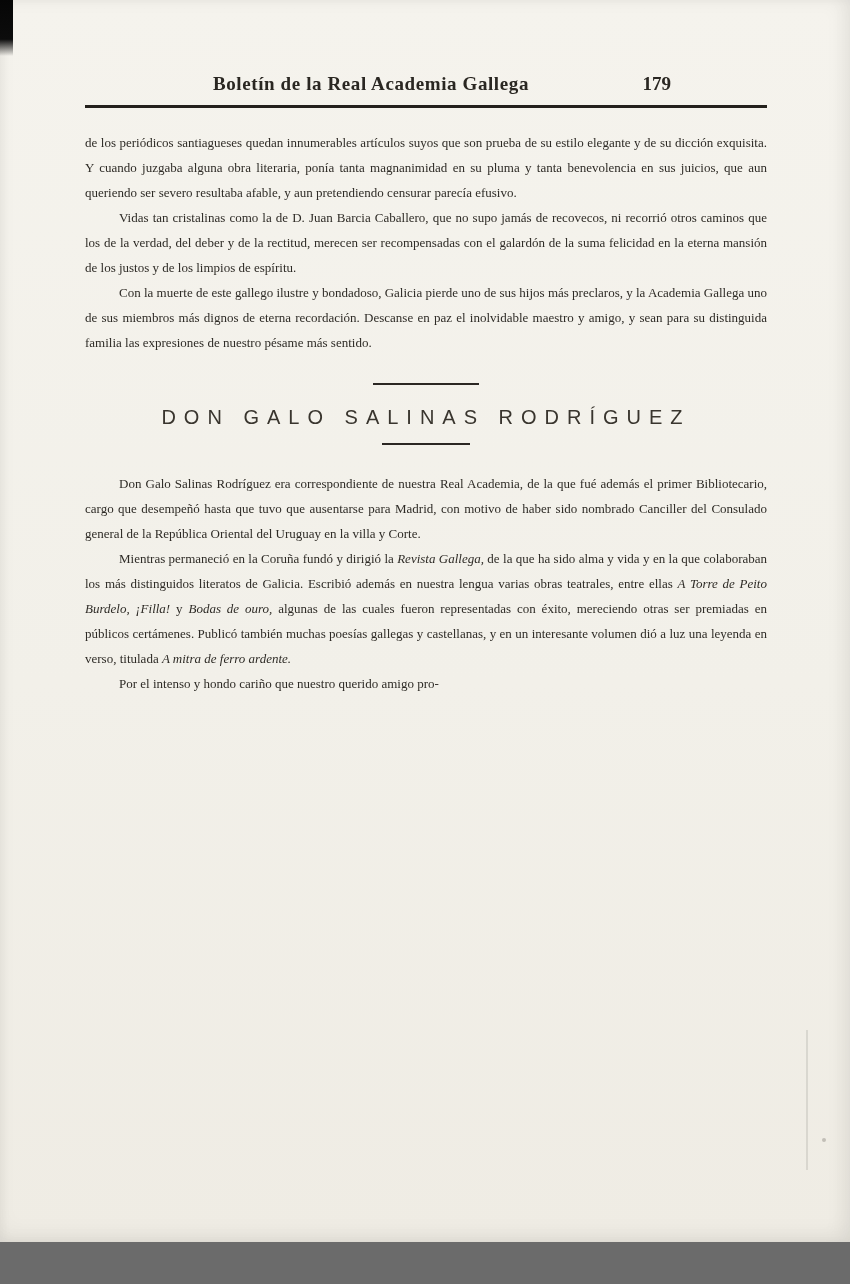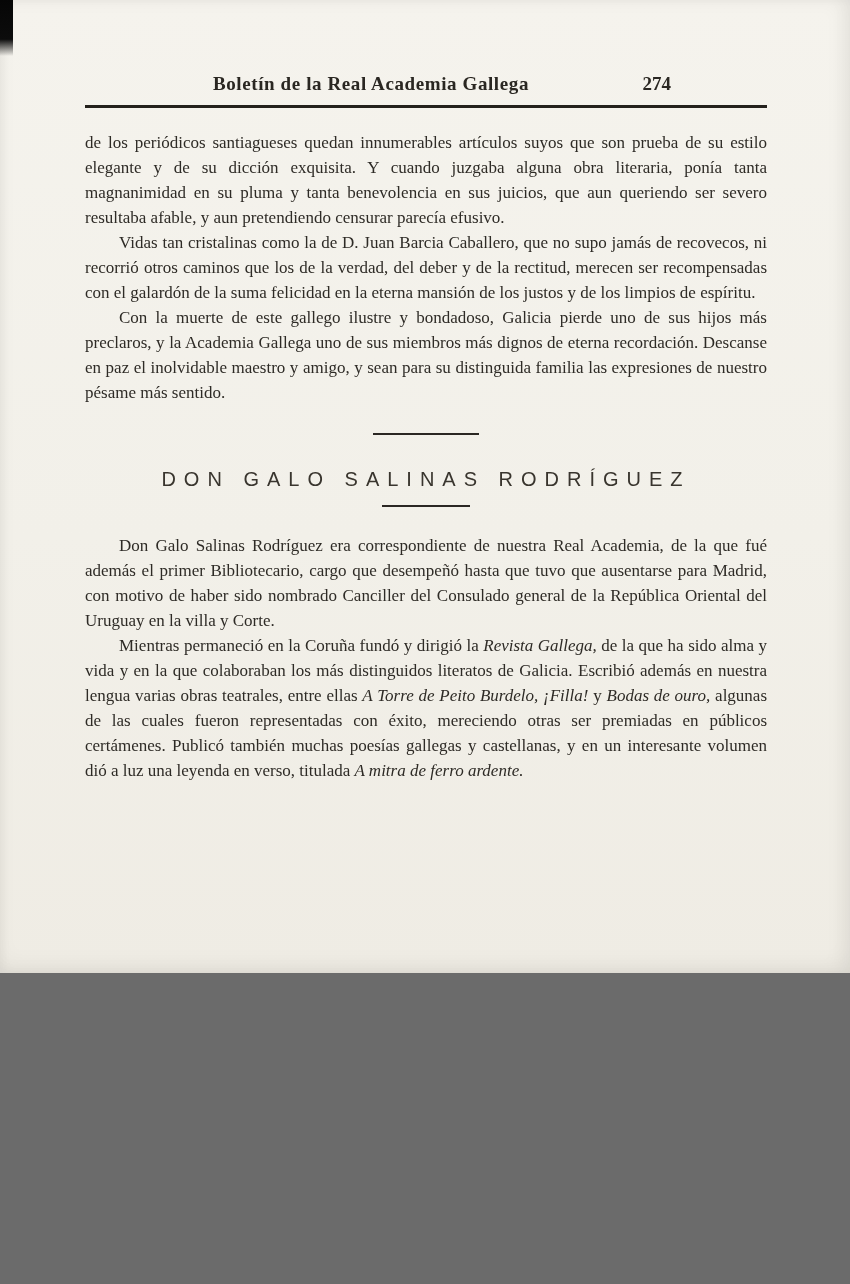--- a/index.html
+++ b/index.html
@@ -1,21 +1,21 @@
 <!DOCTYPE html>
 <html><head>
 <meta charset="utf-8">
 <style>
   html, body { margin: 0; padding: 0; }
   body { background: #6b6b6b; }
 
   .page {
     position: relative;
     width: 850px;
-    height: 973px;
+    height: 1242px;
     margin: 0 auto;
     background: linear-gradient(180deg, #f5f3ed 0%, #f2f0e9 55%, #efecE4 100%);
     background-color: #f2f0ea;
     box-shadow: inset -8px 0 18px rgba(0,0,0,0.05), inset 0 -10px 20px rgba(0,0,0,0.04), inset 4px 0 10px rgba(0,0,0,0.03);
     font-family: "Liberation Serif", "DejaVu Serif", serif;
     color: #2d2a26;
     overflow: hidden;
   }
 
   
@@ -61,35 +61,35 @@
     right: 96px; top: 0;
     font-size: 19px;
     font-weight: bold;
     color: #2a2722;
     line-height: 24px;
   }
 
   .paragraphs { margin-top: 22px; }
   .para {
     margin: 0;
-    font-size: 17px;
+    font-size: 13px;
     line-height: 25px;
     text-align: justify;
     color: #2e2b26;
   }
   .para.indent { text-indent: 34px; }
   .italic { font-style: italic; }
 
   .section-rule-top {
     width: 106px; height: 2px;
     margin: 28px auto 0;
     background: #2b2723;
   }
   .section-heading {
-    margin-top: 32px;
+    margin-top: 20px;
     text-align: center;
     font-family: "Liberation Sans", "DejaVu Sans", sans-serif;
     font-size: 20px;
     font-weight: 500;
     letter-spacing: 8px;
     color: #39352e;
     line-height: 24px;
     white-space: nowrap;
   }
   .section-rule-bottom {
@@ -104,34 +104,35 @@
 <div class="page">
 
   <div class="scan-bar-topleft"></div>
   <div class="scan-scratch-right"></div>
   <div class="scan-speck"></div>
 
   <div class="content">
 
     <div class="header">
       <span class="header-title">Boletín de la Real Academia Gallega</span>
-      <span class="header-page-number">274</span>
+      <span class="header-page-number">179</span>
     </div>
 
     <div class="paragraphs">
         <p class="para"><span>de los periódicos santiagueses quedan innumerables artículos suyos que son prueba de su estilo elegante y de su dicción exquisita. Y cuando juzgaba alguna obra literaria, ponía tanta magnanimidad en su pluma y tanta benevolencia en sus juicios, que aun queriendo ser severo resultaba afable, y aun pretendiendo censurar parecía efusivo.</span></p>
         <p class="para indent"><span>Vidas tan cristalinas como la de D. Juan Barcia Caballero, que no supo jamás de recovecos, ni recorrió otros caminos que los de la verdad, del deber y de la rectitud, merecen ser recompensadas con el galardón de la suma felicidad en la eterna mansión de los justos y de los limpios de espíritu.</span></p>
         <p class="para indent"><span>Con la muerte de este gallego ilustre y bondadoso, Galicia pierde uno de sus hijos más preclaros, y la Academia Gallega uno de sus miembros más dignos de eterna recordación. Descanse en paz el inolvidable maestro y amigo, y sean para su distinguida familia las expresiones de nuestro pésame más sentido.</span></p>
       </div>
 
     <div class="section-rule-top"></div>
 
     <div class="section-heading">DON GALO SALINAS RODRÍGUEZ</div>
 
     <div class="section-rule-bottom"></div>
 
     <div class="paragraphs" style="margin-top:0;">
         <p class="para indent"><span>Don Galo Salinas Rodríguez era correspondiente de nuestra Real Academia, de la que fué además el primer Bibliotecario, cargo que desempeñó hasta que tuvo que ausentarse para Madrid, con motivo de haber sido nombrado Canciller del Consulado general de la República Oriental del Uruguay en la villa y Corte.</span></p>
         <p class="para indent"><span>Mientras permaneció en la Coruña fundó y dirigió la </span><span class="italic">Revista Gallega,</span><span> de la que ha sido alma y vida y en la que colaboraban los más distinguidos literatos de Galicia. Escribió además en nuestra lengua varias obras teatrales, entre ellas </span><span class="italic">A Torre de Peito Burdelo, ¡Filla!</span><span> y </span><span class="italic">Bodas de ouro,</span><span> algunas de las cuales fueron representadas con éxito, mereciendo otras ser premiadas en públicos certámenes. Publicó también muchas poesías gallegas y castellanas, y en un interesante volumen dió a luz una leyenda en verso, titulada </span><span class="italic">A mitra de ferro ardente.</span></p>
+        <p class="para indent"><span>Por el intenso y hondo cariño que nuestro querido amigo pro-</span></p>
       </div>
 
   </div>
 </div>
 
 </body></html>

